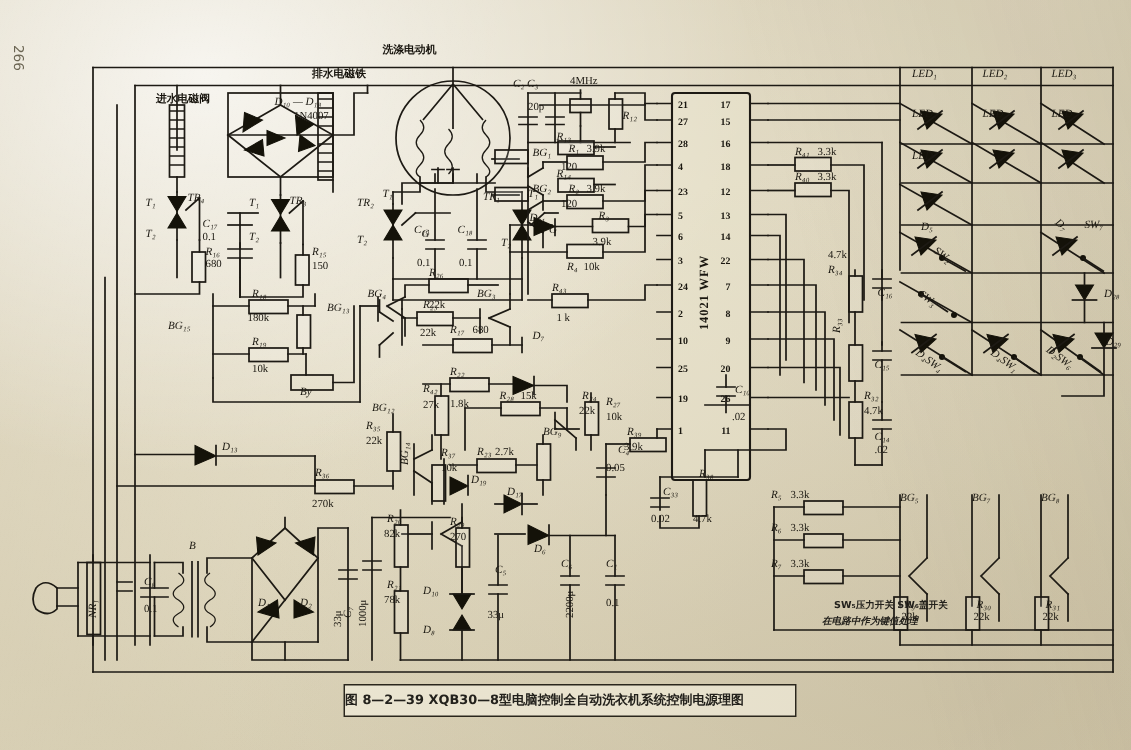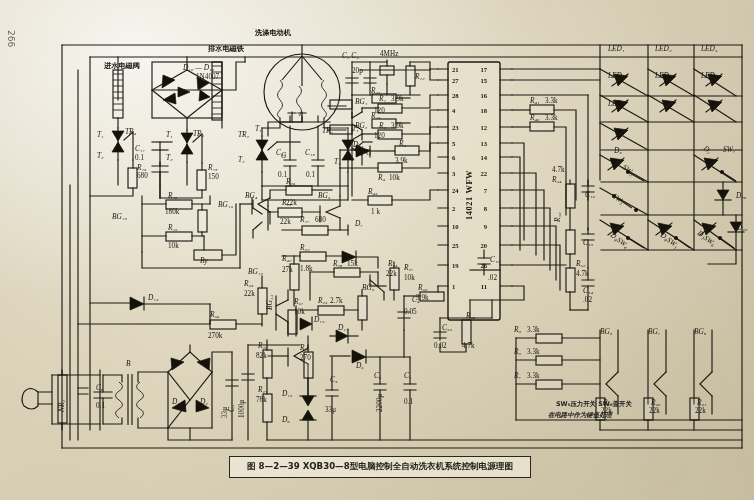--- a/index.html
+++ b/index.html
@@ -33,21 +33,21 @@
   .cn{font-family:"DejaVu Sans", sans-serif;font-size:7.2px;font-weight:bold;fill:#17140d;}
   .cn-s{font-family:"DejaVu Sans", sans-serif;font-size:6.2px;fill:#17140d;}
   .pin{font-size:6.6px;font-weight:bold;}
   .icname{font-size:8.4px;font-weight:bold;letter-spacing:.6px;}
   .caption{font-family:"DejaVu Sans", sans-serif;font-size:9px;font-weight:bold;fill:#17140d;}
   .pageno{font-family:"DejaVu Sans", sans-serif;font-size:9px;fill:#6a6452;}
   .node{fill:#141209;}
   #pageno-wrap{position:absolute;left:22px;top:30px;transform:rotate(90deg);transform-origin:left top;}
   #caption-wrap{position:absolute;left:229px;top:456px;width:300px;height:20px;
     border:1.1px solid #2a261c;background:rgba(250,246,232,.55);
-    display:flex;align-items:center;justify-content:center;}
+    display:flex;align-items:center;justify-content:flex-start;}
 </style>
 </head>
 <body>
 
 <div id="page">
 
   <div id="pageno-wrap">
     <span class="pageno" style="font-family:'DejaVu Sans',sans-serif;font-size:9px;color:#6a6452;">266</span>
   </div>
 

